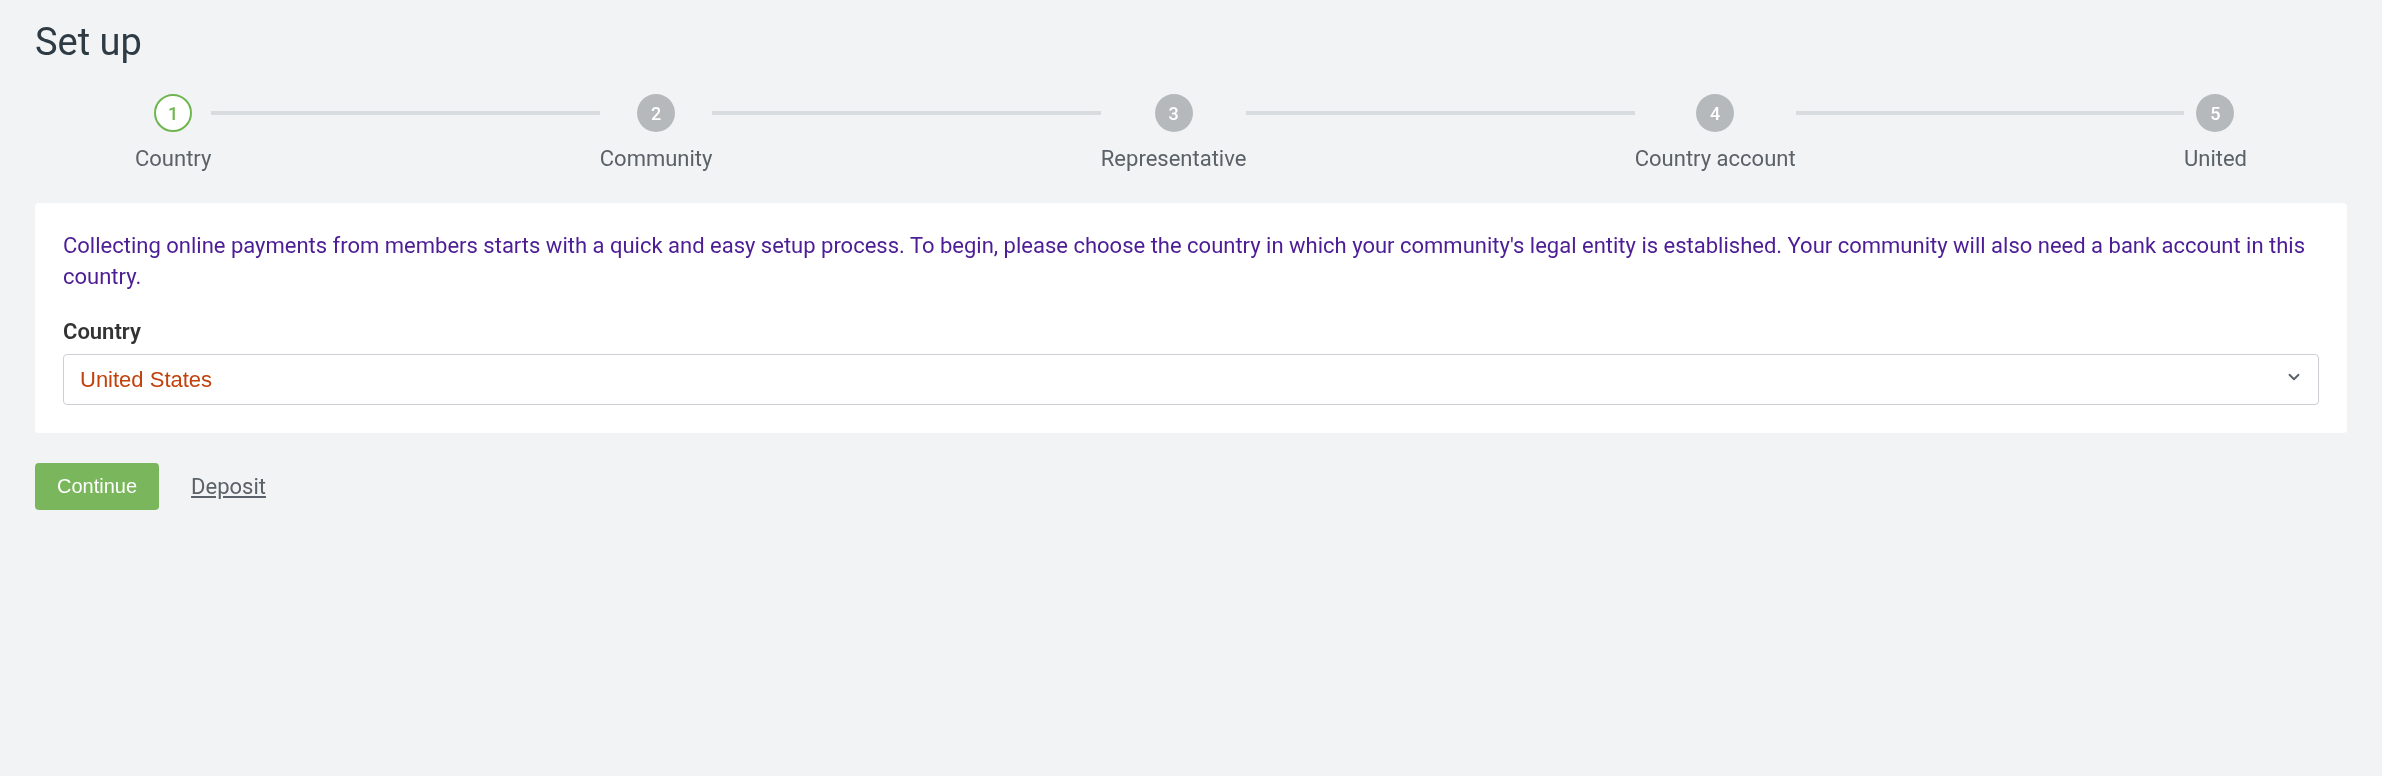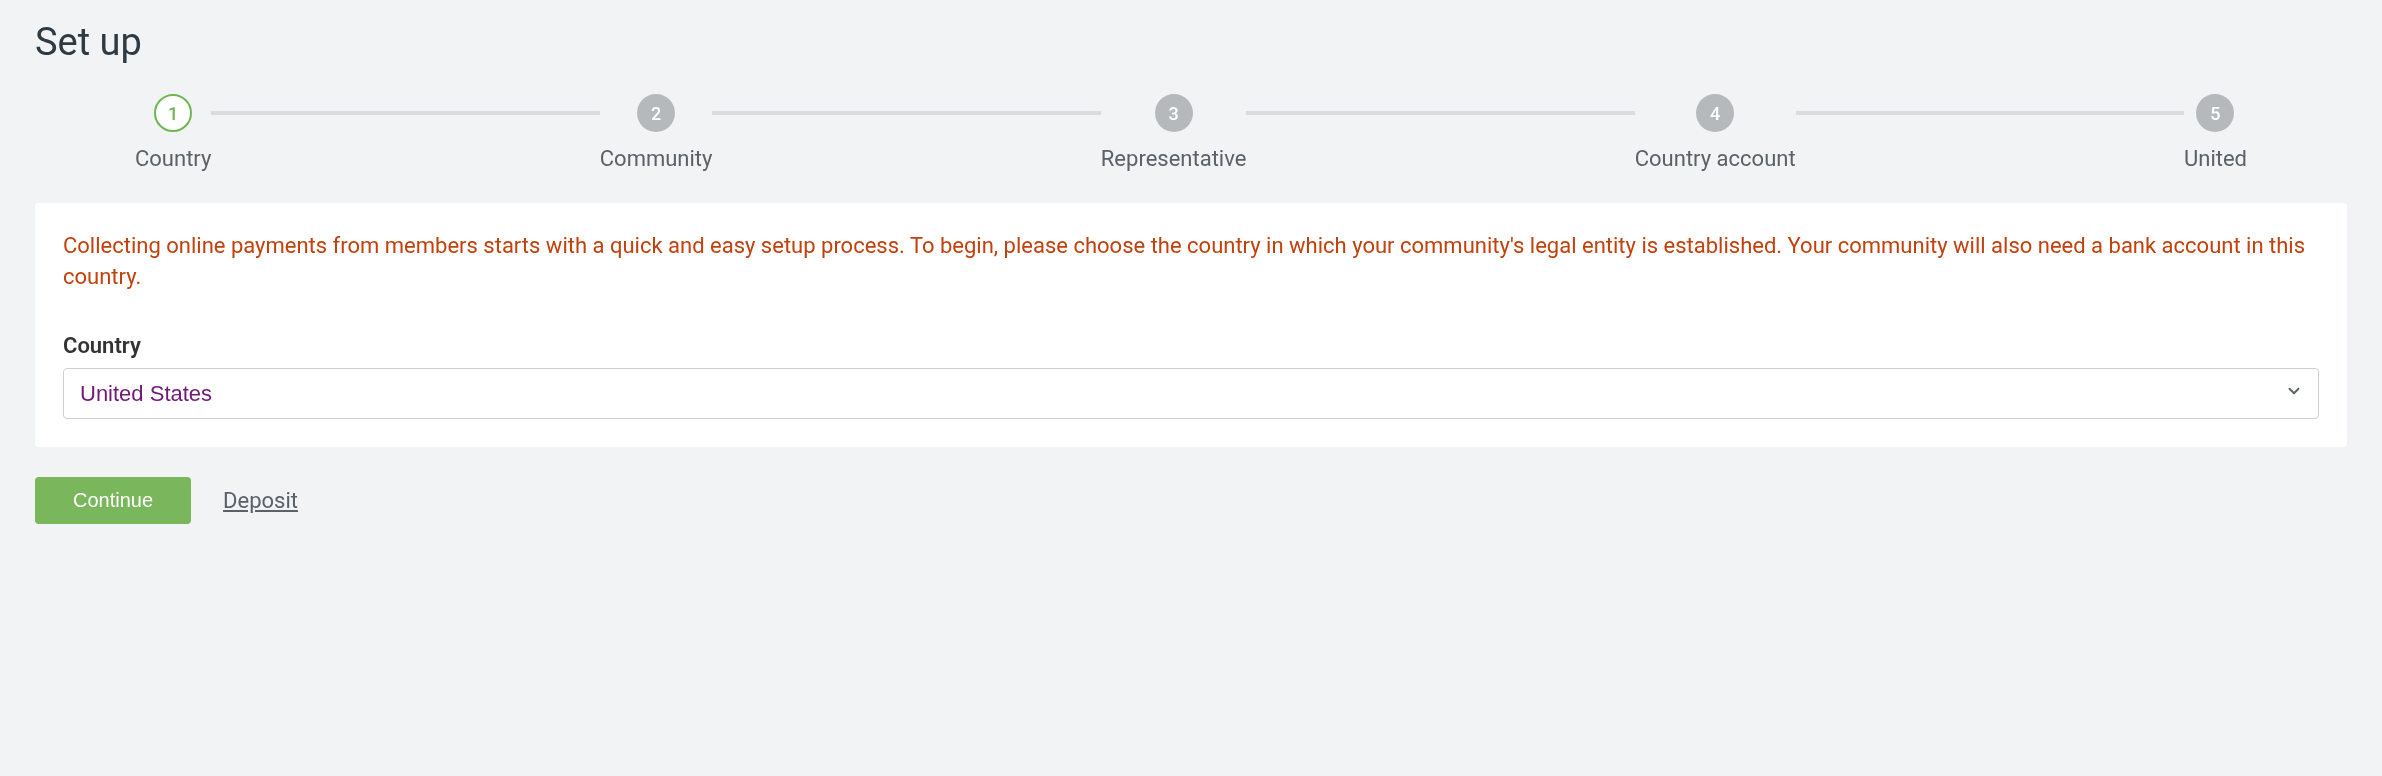--- a/index.html
+++ b/index.html
@@ -62,22 +62,22 @@
     }
     .card {
       background: #fff;
       border-radius: 4px;
       padding: 28px;
       margin-bottom: 30px;
     }
     .card-description {
       font-size: 22px;
       line-height: 1.4;
-      color: #c2410c;
-      margin-bottom: 40px;
+      color: #4c1d95;
+      margin-bottom: 26px;
     }
     .field-label {
       font-size: 22px;
       font-weight: 600;
       color: #333;
       margin-bottom: 10px;
       display: block;
     }
     .select-wrapper {
       position: relative;
@@ -86,41 +86,41 @@
     .select {
       width: 100%;
       padding: 12px 40px 12px 16px;
       font-size: 22px;
       border: 1px solid #ccd0d4;
       border-radius: 4px;
       background: #fff;
       appearance: none;
       -webkit-appearance: none;
       cursor: pointer;
-      color: #701a75;
+      color: #c2410c;
     }
     .select-chevron {
       position: absolute;
       right: 16px;
       top: 50%;
       transform: translateY(-50%);
       pointer-events: none;
       color: #5a6168;
     }
     .actions {
       display: flex;
       align-items: center;
       gap: 32px;
     }
     .btn-primary {
       background: #7ab65b;
       color: #fff;
       border: none;
       border-radius: 4px;
-      padding: 12px 38px;
+      padding: 12px 22px;
       font-size: 20px;
       cursor: pointer;
     }
     .link-cancel {
       color: #5a6168;
       font-size: 22px;
       text-decoration: underline;
       cursor: pointer;
     }
   </style>

